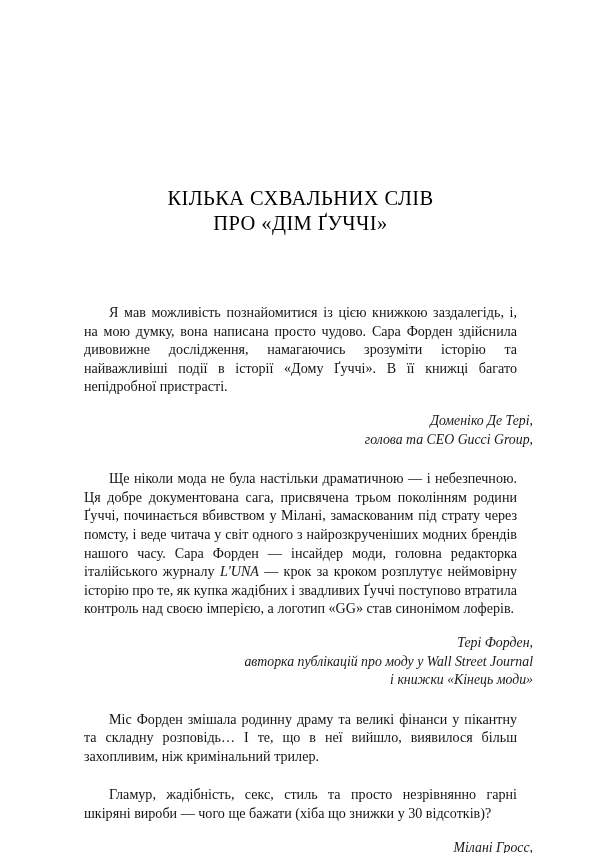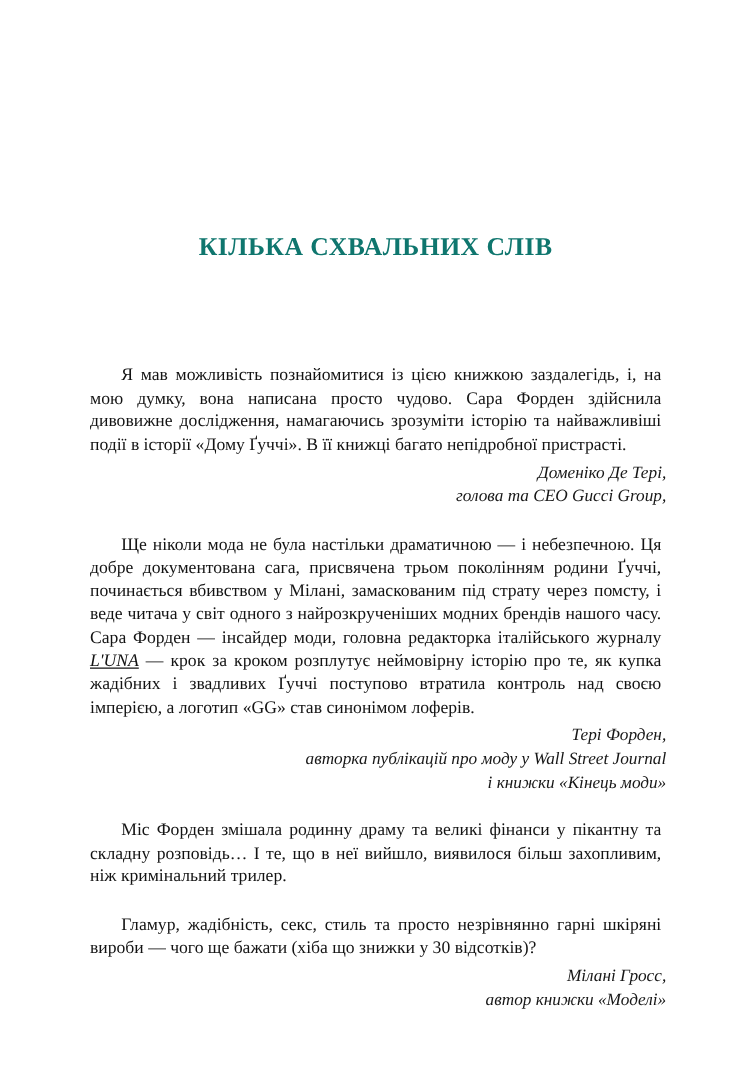--- a/index.html
+++ b/index.html
@@ -28,45 +28,45 @@
   
   .title-block {
     position: absolute;
     left: 68px;
     top: 186px;
     width: 465px;
     text-align: center;
   }
   .title-line {
     font-family: "Liberation Serif", "DejaVu Serif", serif;
-    font-weight: bold;
+    font-weight: normal;
     font-size: 20.5px;
     line-height: 25px;
     letter-spacing: 0.4px;
-    color: #0f766e;
+    color: #000000;
     white-space: nowrap;
   }
 
   
   .content {
     position: absolute;
     left: 68px;
     top: 287px;
     width: 465px;
   }
 
   .quote-block {
     margin: 0 0 20px 0;
   }
   .quote-block:last-child {
     margin-bottom: 0;
   }
 
   p.para {
-    margin: 4px;
+    margin: 16px;
     text-align: justify;
     text-justify: inter-word;
     text-indent: 25px;
     font-size: 14.1px;
     line-height: 18.6px;
     color: #131313;
     hyphens: manual;
   }
 
   .attribution {
@@ -77,30 +77,30 @@
     line-height: 18.6px;
     color: #171717;
   }
   .attribution .attr-line {
     display: block;
     white-space: nowrap;
   }
 
   em.ital {
     font-style: italic;
-    text-decoration: underline;
   }
 </style>
 </head>
 <body>
 
 <div class="page">
 
   <div class="title-block">
     <div class="title-line">КІЛЬКА СХВАЛЬНИХ СЛІВ</div>
+    <div class="title-line">ПРО «ДІМ ҐУЧЧІ»</div>
   </div>
 
   <div class="content">
 
     <div class="quote-block">
       <p class="para">Я мав можливість познайомитися із цією книжкою заздалегідь, і, на мою думку, вона написана просто чудово. Сара Форден здійснила дивовижне дослідження, намагаючись зрозуміти історію та найважливіші події в історії «Дому Ґуччі». В її книжці багато непідробної пристрасті.</p>
       <div class="attribution">
         <span class="attr-line">Доменіко Де Тері,</span>
         <span class="attr-line">голова та CEO Gucci Group,</span>
       </div>

